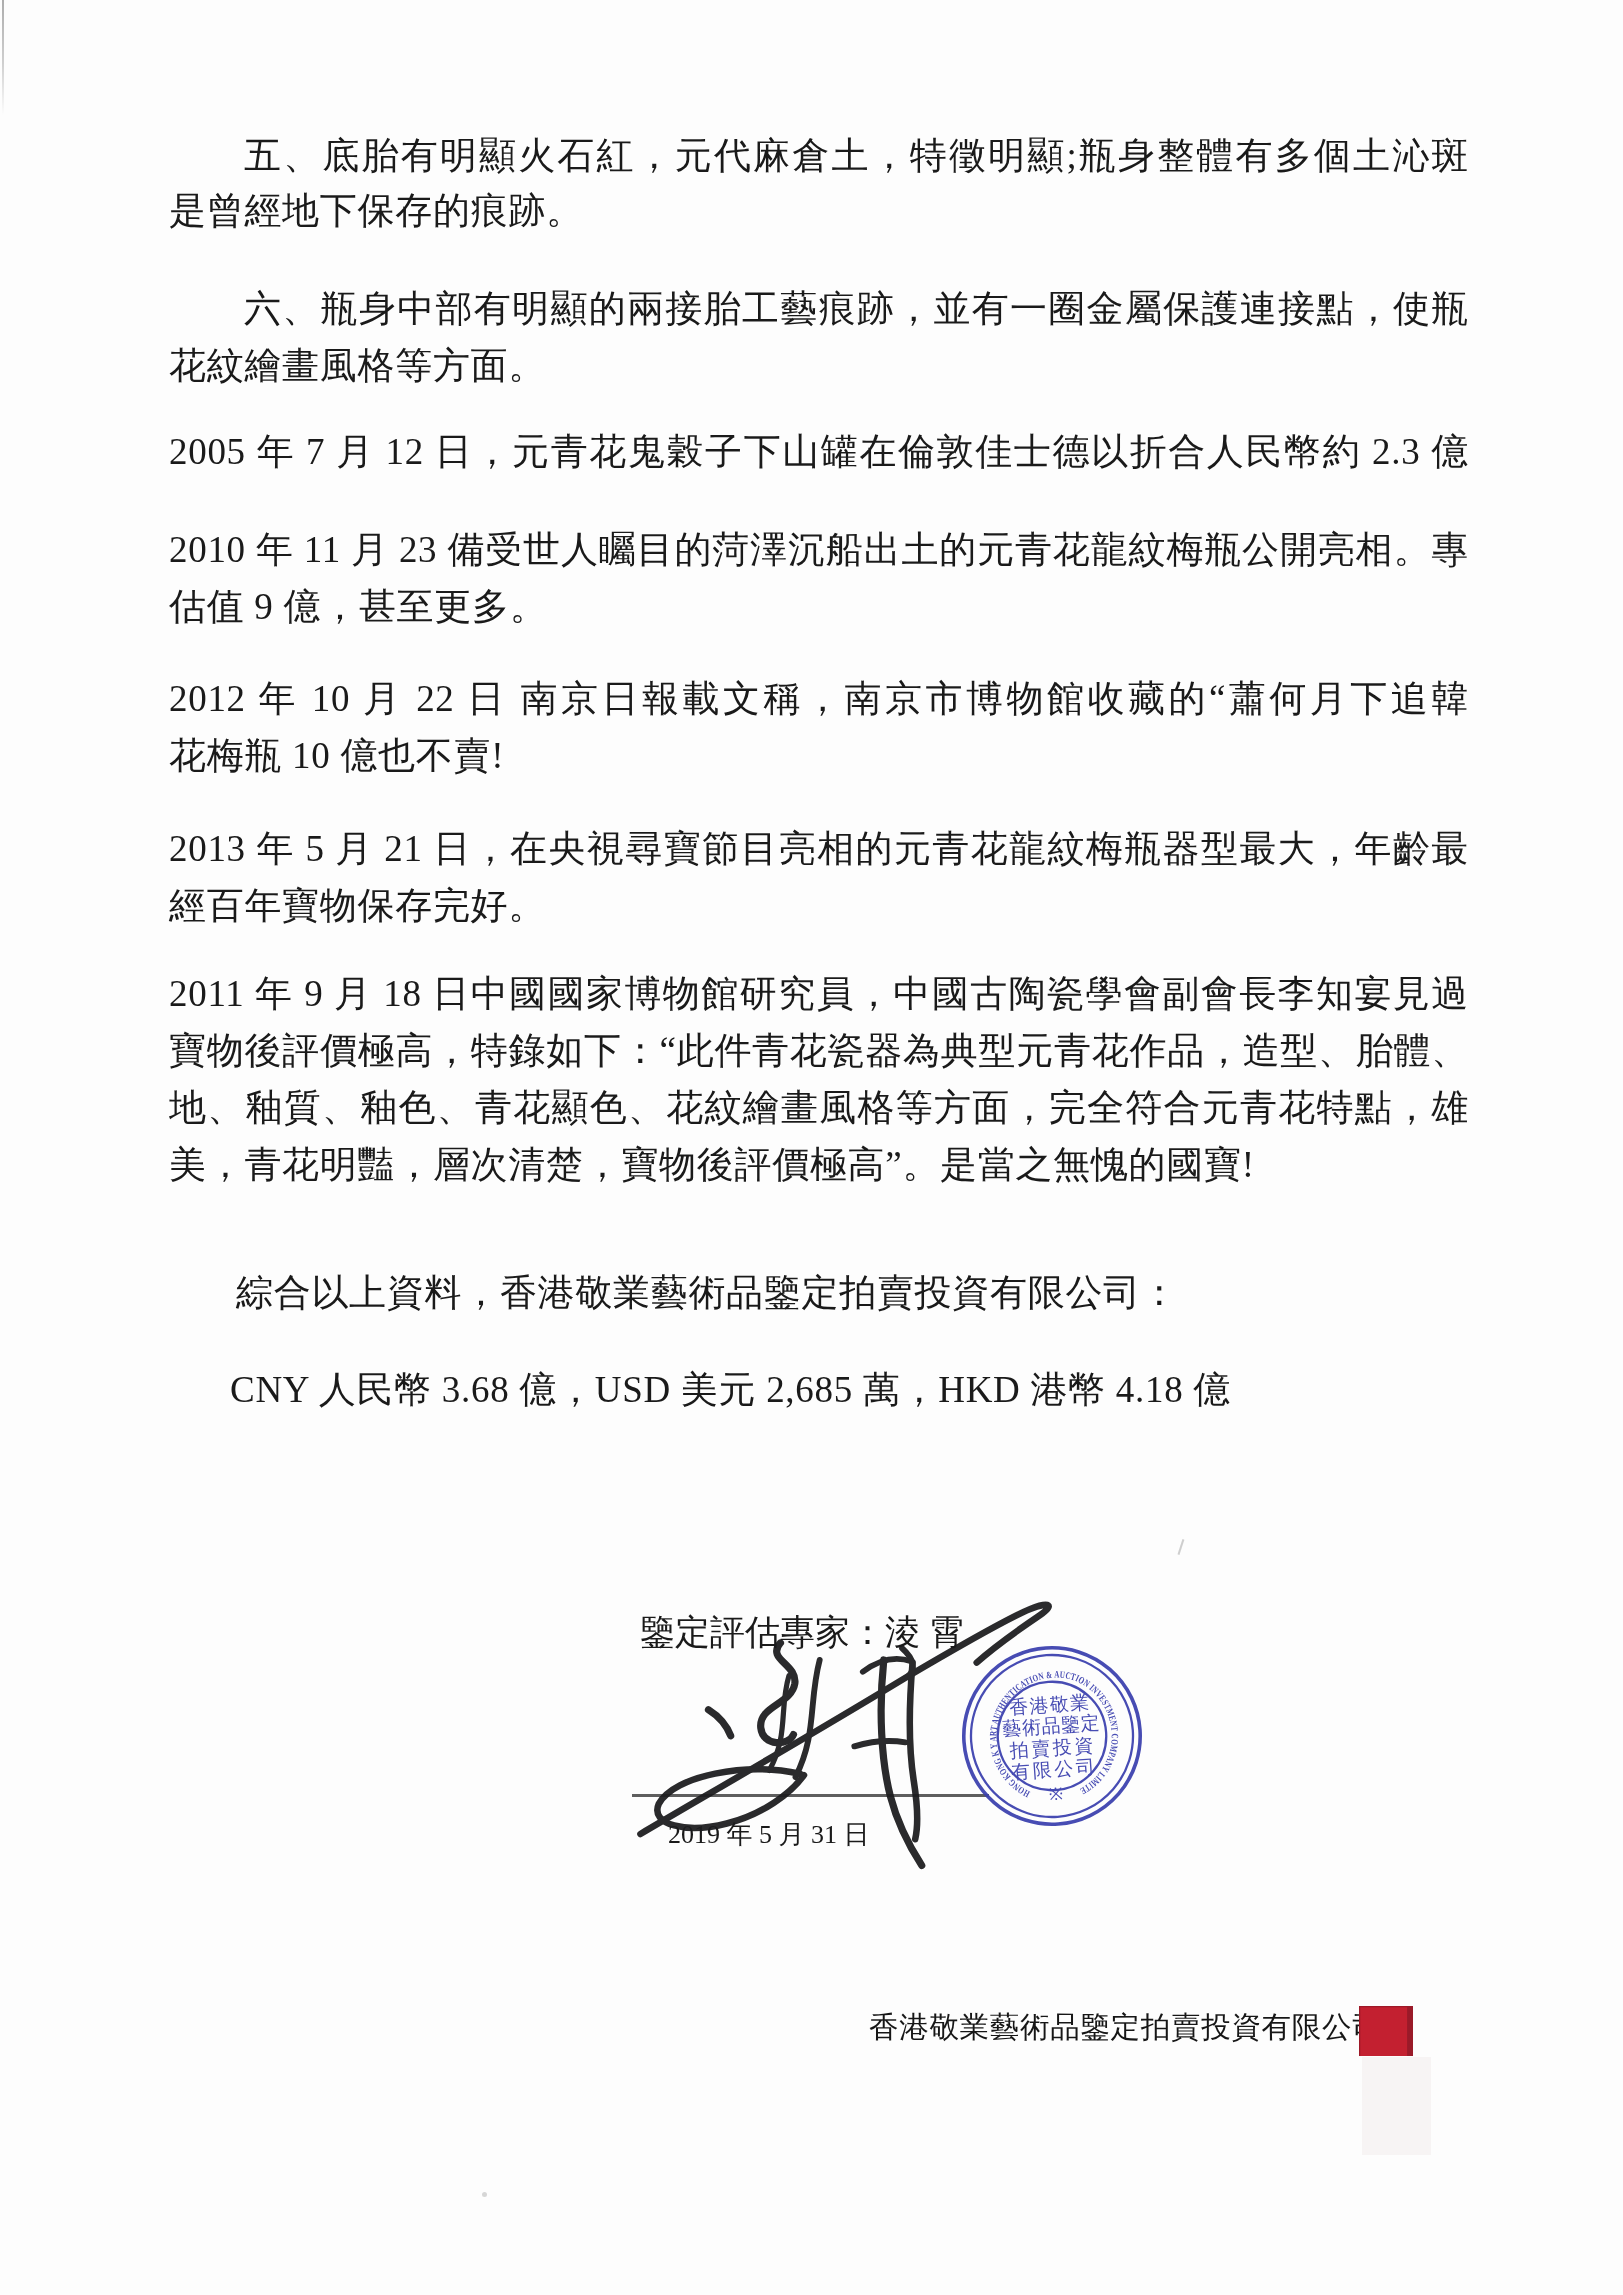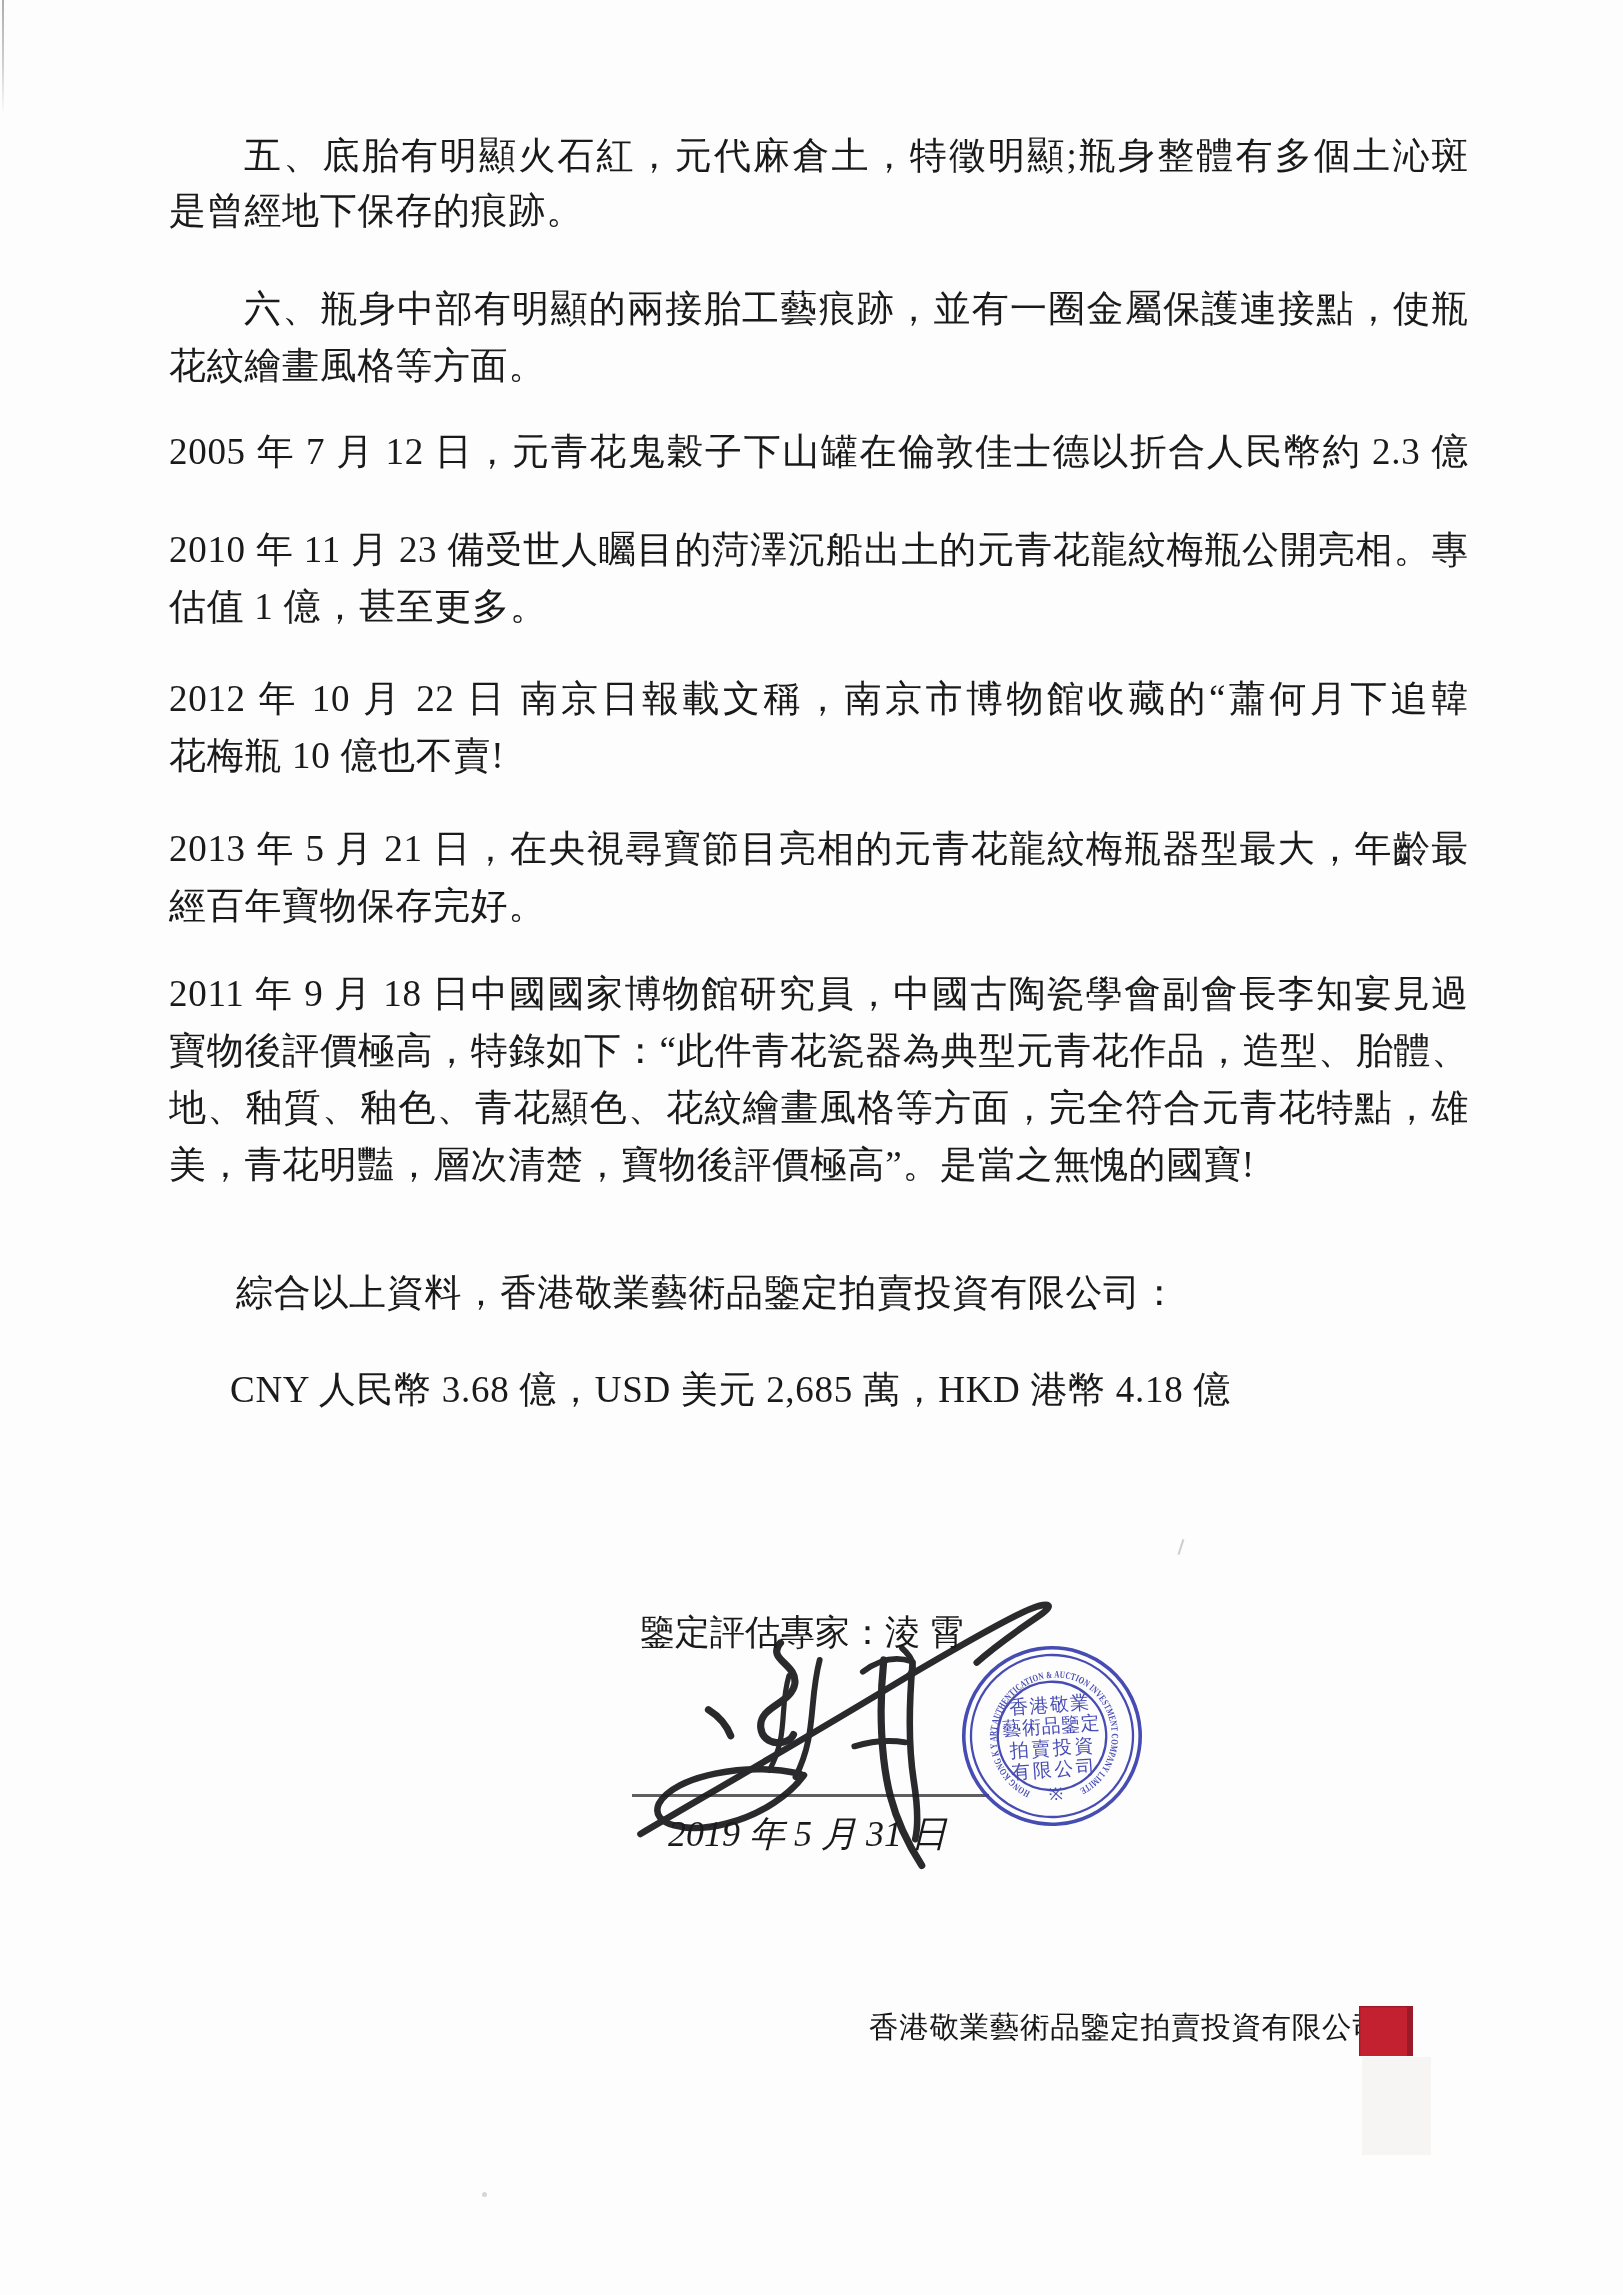--- a/index.html
+++ b/index.html
@@ -29,21 +29,21 @@
     word-break:break-all;
     overflow:hidden;
   }
   
   .sig-label{
     position:absolute;left:640px;top:1613px;
     font-size:35px;line-height:39px;white-space:nowrap;text-align:center;
   }
   .sig-date{
     position:absolute;left:668px;top:1815px;
-    font-size:36px;line-height:39px;white-space:nowrap;font-style:italic;
+    font-size:26px;line-height:39px;white-space:nowrap;
   }
   .sig-rule{
     position:absolute;left:632px;top:1794px;
     width:357px;height:3.3px;background:#5e5e5e;
   }
   .sig-svg{position:absolute;left:589px;top:1571px;}
   .stamp-svg{position:absolute;left:954px;top:1638px;opacity:.93;}
   .stamp-svg text{font-family:"Liberation Serif","DejaVu Serif",serif;}
   
   .footer-company{
@@ -83,21 +83,21 @@
   <div class="speck-1"></div>
   <div class="speck-2"></div>
 
   <div id="body-lines">
       <div class="bline justify" style="top: 133px; left: 244px; width: 1225px;">五、底胎有明顯火石紅，元代麻倉土，特徵明顯;瓶身整體有多個土沁斑點，</div>
       <div class="bline" style="top: 190px; left: 169px; font-family: Liberation Mono, monospace;">是曾經地下保存的痕跡。</div>
       <div class="bline justify" style="top: 286px; left: 244px; width: 1225px;">六、瓶身中部有明顯的兩接胎工藝痕跡，並有一圈金屬保護連接點，使瓶子曆</div>
       <div class="bline" style="top: 343px; left: 169px;">花紋繪畫風格等方面。</div>
       <div class="bline justify" style="top: 429px; left: 169px; width: 1300px;">2005 年 7 月 12 日，元青花鬼穀子下山罐在倫敦佳士德以折合人民幣約 2.3 億拍出；</div>
       <div class="bline justify" style="top: 527px; left: 169px; width: 1300px;">2010 年 11 月 23 備受世人矚目的菏澤沉船出土的元青花龍紋梅瓶公開亮相。專家</div>
-      <div class="bline" style="top: 584px; left: 169px;">估值 1 億，甚至更多。</div>
+      <div class="bline" style="top: 584px; left: 169px;">估值 9 億，甚至更多。</div>
       <div class="bline justify" style="top: 676px; left: 169px; width: 1300px;">2012 年 10 月 22 日  南京日報載文稱，南京市博物館收藏的“蕭何月下追韓信”青</div>
       <div class="bline" style="top: 733px; left: 169px;">花梅瓶 10 億也不賣!</div>
       <div class="bline justify" style="top: 826px; left: 169px; width: 1300px;">2013 年 5 月 21 日，在央視尋寶節目亮相的元青花龍紋梅瓶器型最大，年齡最長的</div>
       <div class="bline" style="top: 883px; left: 169px;">經百年寶物保存完好。</div>
       <div class="bline justify" style="top: 971px; left: 169px; width: 1300px;">2011 年 9 月 18 日中國國家博物館研究員，中國古陶瓷學會副會長李知宴見過此</div>
       <div class="bline justify" style="top: 1028px; left: 169px; width: 1300px;">寶物後評價極高，特錄如下：“此件青花瓷器為典型元青花作品，造型、胎體、質</div>
       <div class="bline justify" style="top: 1085px; left: 169px; width: 1300px;">地、釉質、釉色、青花顯色、花紋繪畫風格等方面，完全符合元青花特點，雄放壯</div>
       <div class="bline" style="top: 1142px; left: 169px;">美，青花明豔，層次清楚，寶物後評價極高”。是當之無愧的國寶!</div>
       <div class="bline" style="top: 1270px; left: 236px;">綜合以上資料，香港敬業藝術品鑒定拍賣投資有限公司：</div>
       <div class="bline" style="top: 1367px; left: 230px;">CNY 人民幣 3.68 億，USD 美元 2,685 萬，HKD 港幣 4.18 億</div>

